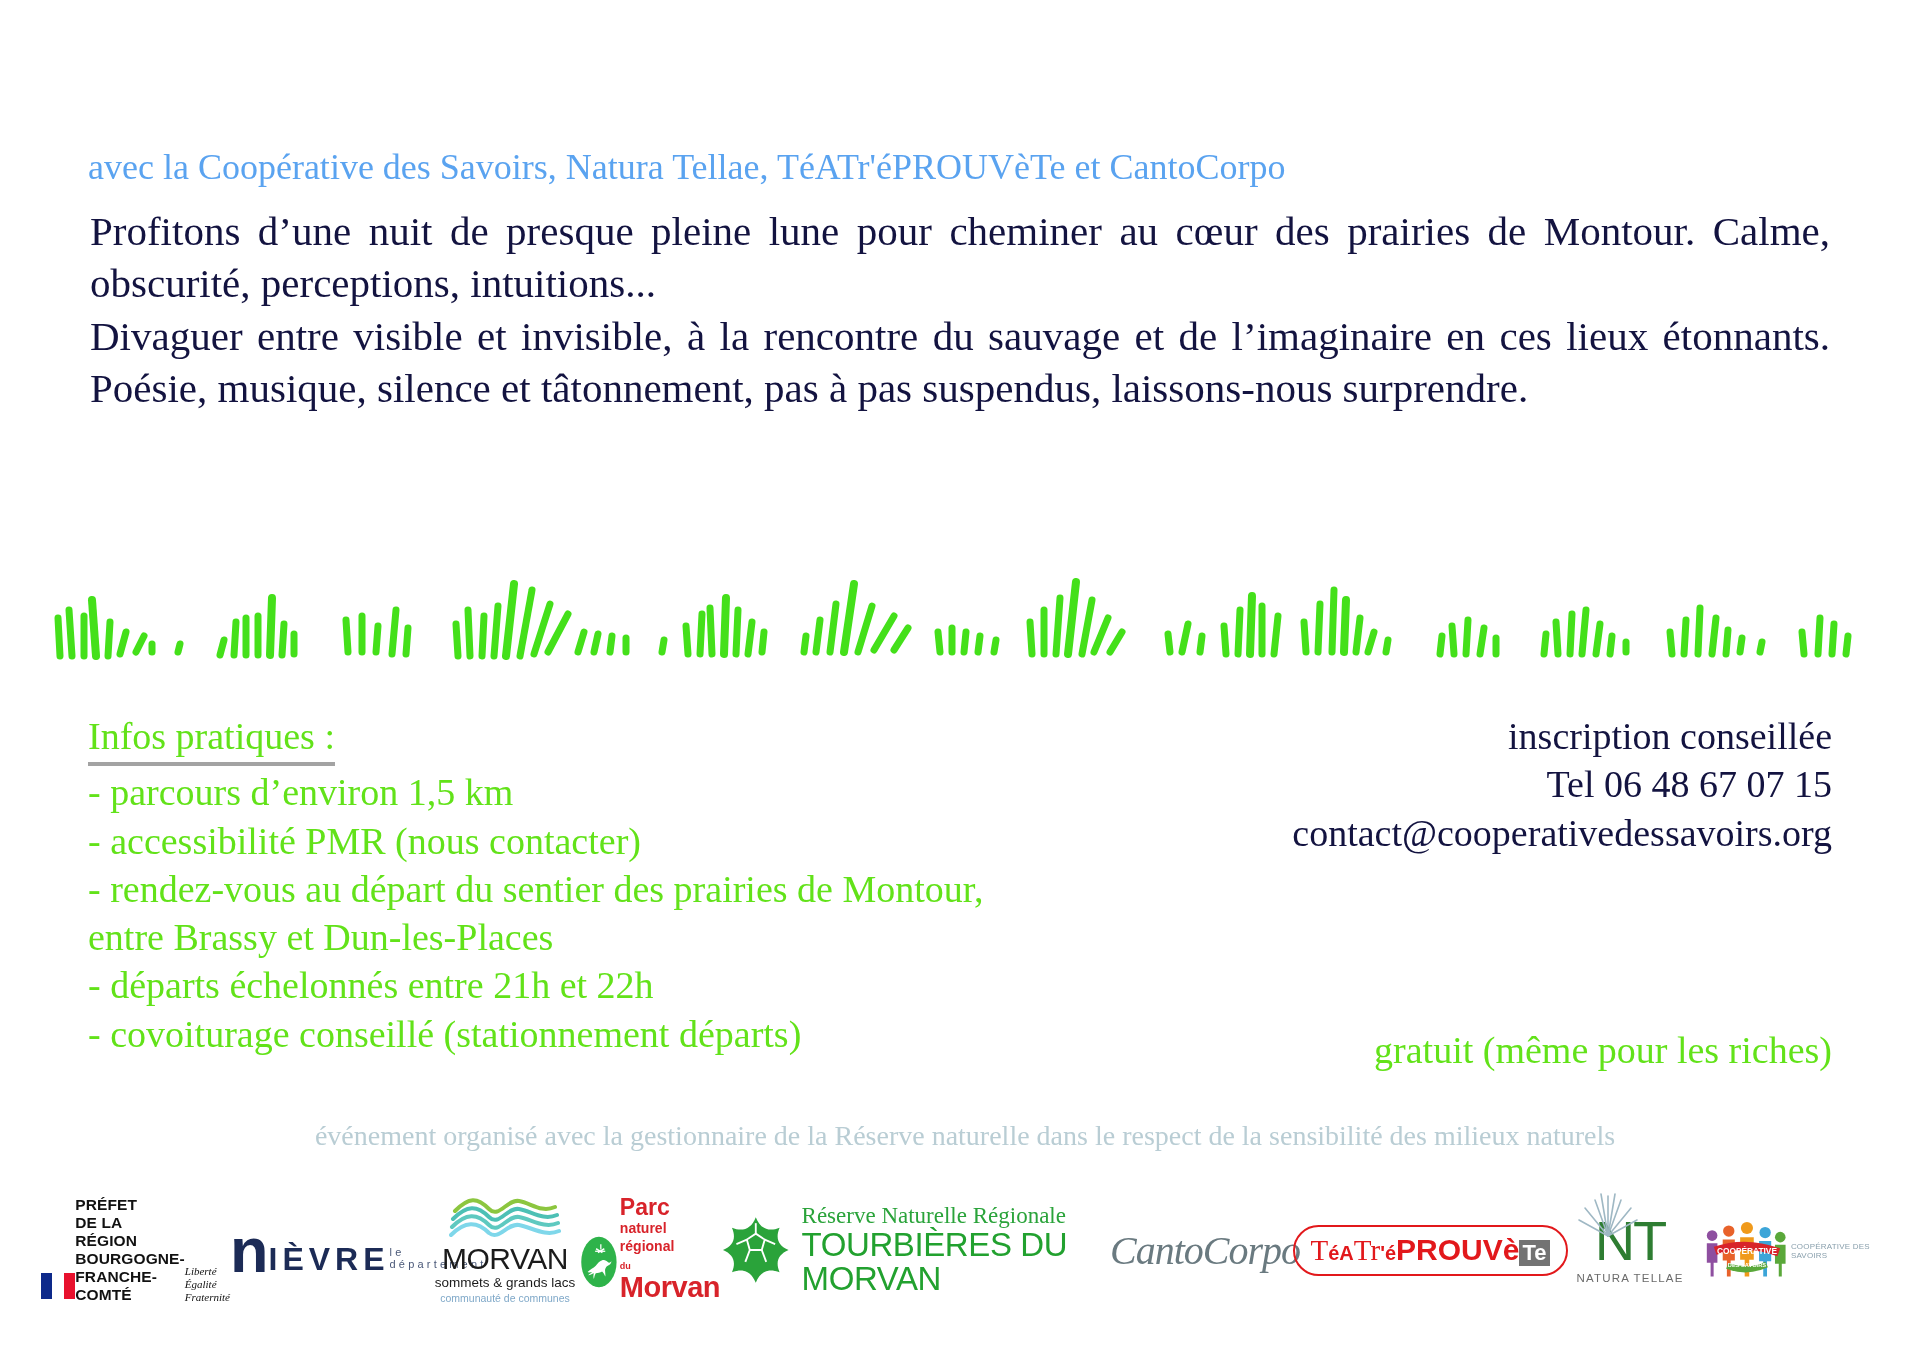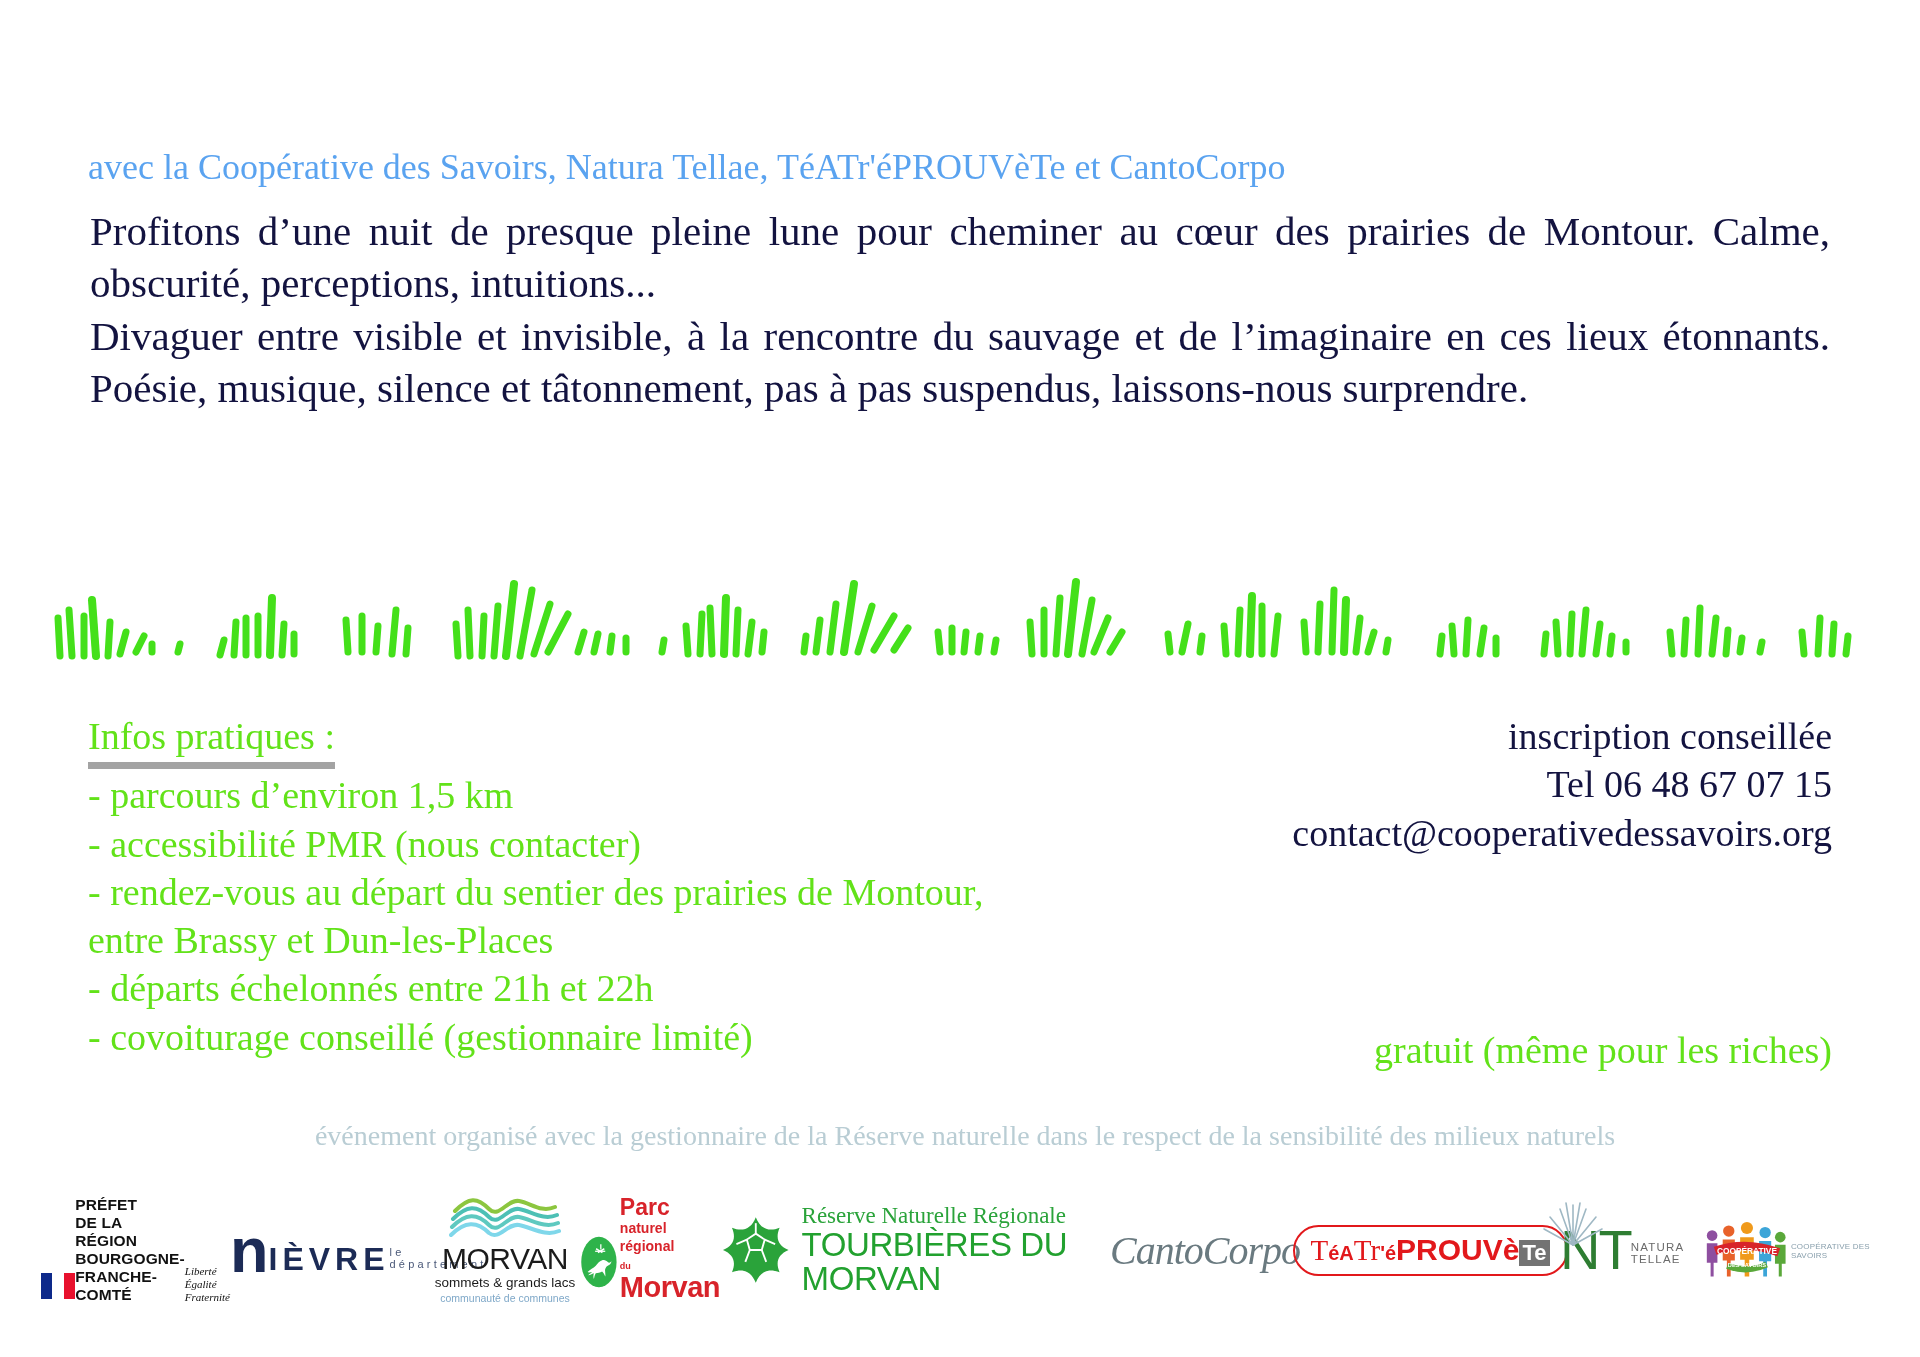--- a/index.html
+++ b/index.html
@@ -74,21 +74,21 @@
     position: absolute;
     left: 88px;
     top: 712px;
     width: 1200px;
     font-size: 38px;
     line-height: 1.27;
     color: #62e219;
   }
   .infos .head {
     display: inline-block;
-    border-bottom: 7px solid #a3a3a3;
+    border-bottom: 4px solid #a3a3a3;
     padding-bottom: 2px;
     margin-bottom: 2px;
   }
   .infos .line { white-space: nowrap; }
 
   .contact {
     position: absolute;
     right: 88px;
     top: 712px;
     width: 920px;
@@ -266,21 +266,21 @@
   }
   .teatr .a { font-family: "Liberation Serif", serif; font-size: 29px; color: #e2181b; }
   .teatr .b { font-family: "Liberation Sans", sans-serif; font-size: 20px; color: #e2181b; font-weight: bold;}
   .teatr .c { font-family: "Liberation Sans", sans-serif; font-size: 30px; color: #e2181b; font-weight: bold; }
   .teatr .d {
     font-family: "Liberation Sans", sans-serif; font-size: 22px; color: #ffffff;
     font-weight: bold; background: #737373; padding: 0 3px;
   }
 
   
-  .natura { flex-direction: row; align-items: center; width: 140px; }
+  .natura { flex-direction: column; align-items: center; width: 140px; }
   .natura .nt {
     font-family: "Liberation Sans", sans-serif;
     font-size: 56px;
     color: #2e7d32;
     line-height: 0.9;
     letter-spacing: -2px;
     position: relative;
   }
   .natura .ntname {
     font-family: "Liberation Sans", sans-serif;
@@ -435,21 +435,21 @@
 
   <div class="infos">
     <div>
       <span class="head">Infos pratiques :</span>
     </div>
     <div class="line">- parcours d’environ 1,5 km</div>
     <div class="line">- accessibilité PMR (nous contacter)</div>
     <div class="line">- rendez-vous au départ du sentier des prairies de Montour,</div>
     <div class="line">entre Brassy et Dun-les-Places</div>
     <div class="line">- départs échelonnés entre 21h et 22h</div>
-    <div class="line">- covoiturage conseillé (gestionnaire limité)</div>
+    <div class="line">- covoiturage conseillé (stationnement départs)</div>
   </div>
 
   <div class="contact">
     <div class="line">inscription conseillée</div>
     <div class="line">Tel 06 48 67 07 15</div>
     <div class="line">contact@cooperativedessavoirs.org</div>
   </div>
 
   <div class="free-note">gratuit (même pour les riches)</div>
 

